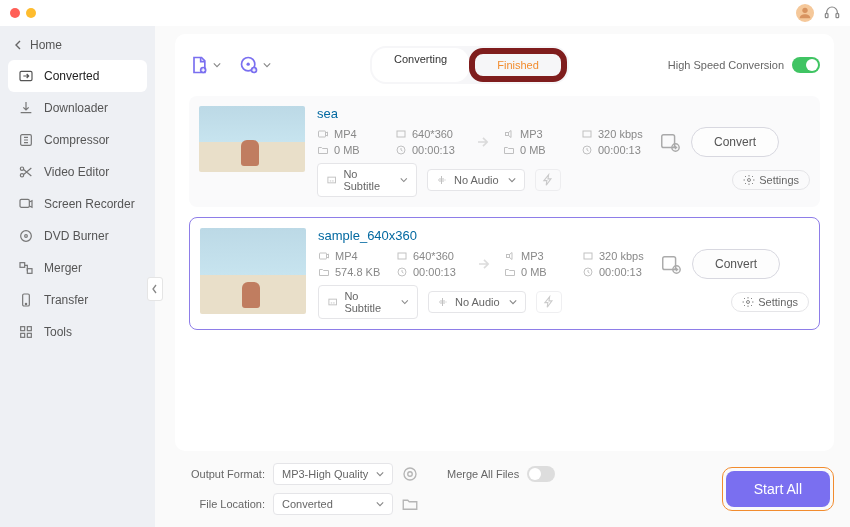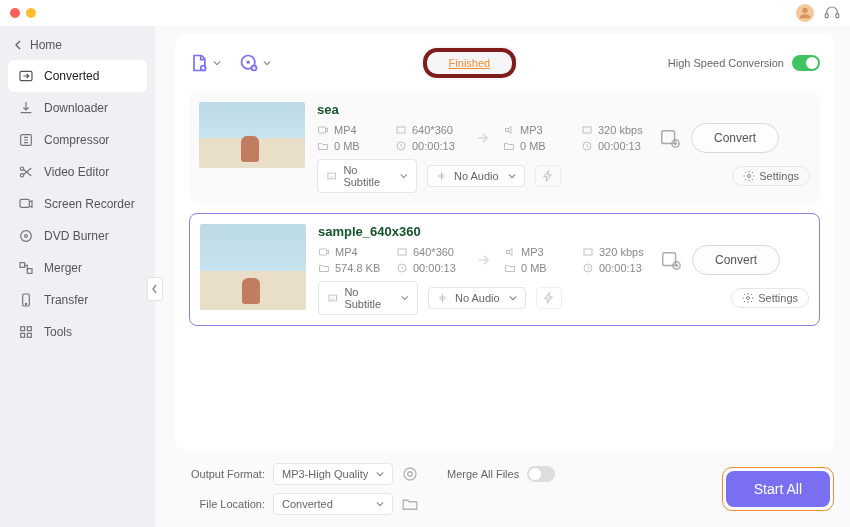--- a/index.html
+++ b/index.html
@@ -26,36 +26,36 @@
 .card { background: #fff; border-radius: 10px; padding: 12px 14px; flex: 1; display: flex; flex-direction: column; }
 
 .toolbar { display: flex; align-items: center; justify-content: space-between; margin-bottom: 12px; }
 .tool-left { display: flex; gap: 18px; align-items: center; }
 .tool-btn { display: flex; align-items: center; gap: 4px; cursor: pointer; }
 .tool-icon { width: 20px; height: 20px; }
 
 .tabs { display: flex; background: #f6f6f8; border-radius: 16px; padding: 2px; }
 .tab { padding: 5px 22px; border-radius: 14px; font-size: 11px; cursor: pointer; }
 .tab.active { background: #fff; }
-.tab.finished { border: 4px solid #7f1d1d; color: #f28c2e; text-decoration: underline; }
+.tab.finished { border: 6px solid #7f1d1d; color: #f28c2e; }
 
 .hs-row { display: flex; align-items: center; gap: 8px; font-size: 11px; color: #666; }
 .toggle { width: 28px; height: 16px; background: #40c463; border-radius: 8px; position: relative; cursor: pointer; }
 .toggle::after { content: ""; position: absolute; width: 12px; height: 12px; background: #fff; border-radius: 50%; top: 2px; right: 2px; }
 .toggle.off { background: #ddd; }
 .toggle.off::after { right: auto; left: 2px; }
 
 .item { background: #fafafb; border-radius: 8px; padding: 10px; display: flex; gap: 12px; margin-bottom: 10px; }
 .item.selected { border: 1.5px solid #8e7de8; background: #fff; }
 .thumb { width: 106px; height: 66px; background: linear-gradient(180deg, #bcd9e6 0%, #c7e4ef 55%, #e9dfc9 55%, #e9dfc9 100%); border-radius: 2px; position: relative; }
 .thumb::after { content: ""; position: absolute; width: 18px; height: 26px; background: #c07d60; border-radius: 6px 6px 3px 3px; bottom: 6px; left: 42px; }
 .thumb.tall { height: 86px; }
 
 .item-body { flex: 1; display: flex; flex-direction: column; gap: 6px; }
-.item-title { font-size: 13px; color: #14532d; font-weight: 700; }
+.item-title { font-size: 13px; color: #0369a1; font-weight: 400; }
 .meta-row { display: flex; align-items: center; gap: 10px; }
 .meta-group { display: flex; flex-direction: column; gap: 4px; font-size: 11px; color: #888; }
 .meta-cell { display: flex; align-items: center; gap: 5px; min-width: 68px; }
 .meta-icon { width: 12px; height: 12px; opacity: 0.6; }
 .arrow-sep { width: 20px; height: 20px; opacity: 0.5; }
 .output-icon { width: 22px; height: 22px; cursor: pointer; opacity: 0.7; }
 .convert-btn { border: 1px solid #d8d8e0; background: #fdfdfd; border-radius: 16px; padding: 7px 22px; font-size: 12px; color: #555; cursor: pointer; }
 
 .opts-row { display: flex; align-items: center; gap: 10px; }
 .select { display: flex; align-items: center; gap: 6px; background: #fff; border: 1px solid #e5e5e8; border-radius: 4px; padding: 4px 8px; font-size: 11px; color: #666; cursor: pointer; }
@@ -202,20 +202,21 @@
                 <circle cx="11" cy="11" r="2" fill="#7a6ff0"></circle>
                 <circle cx="18" cy="18" r="4" fill="#7a6ff0"></circle>
                 <path d="M18 16v4M16 18h4" stroke="#fff" stroke-width="1.5"></path>
               </svg>
             <svg width="8" height="8" viewBox="0 0 10 10">
                 <path d="M1 3l4 4 4-4" fill="none" stroke="#888" stroke-width="1.4"></path>
               </svg>
           </div>
         </div>
         <div class="tabs">
+          <div class="tab active">Converting</div>
           <div class="tab finished">Finished</div>
         </div>
         <div class="hs-row">
           <span>High Speed Conversion</span>
           <div class="toggle"></div>
         </div>
       </div>
 
       <div class="item">
         <div class="thumb"></div>

